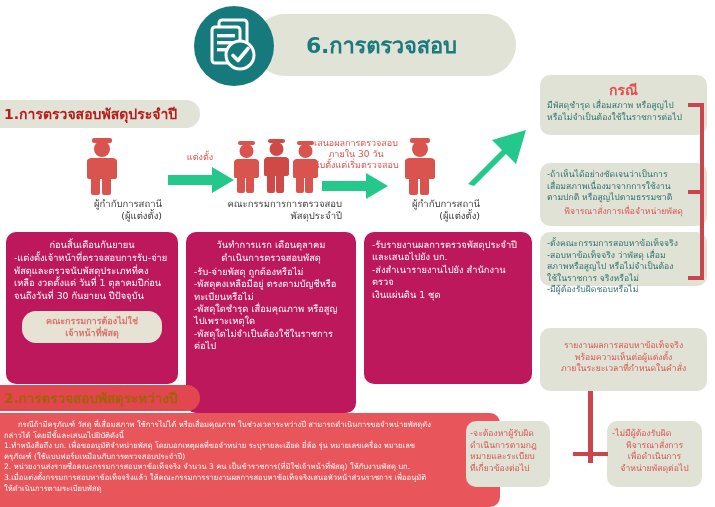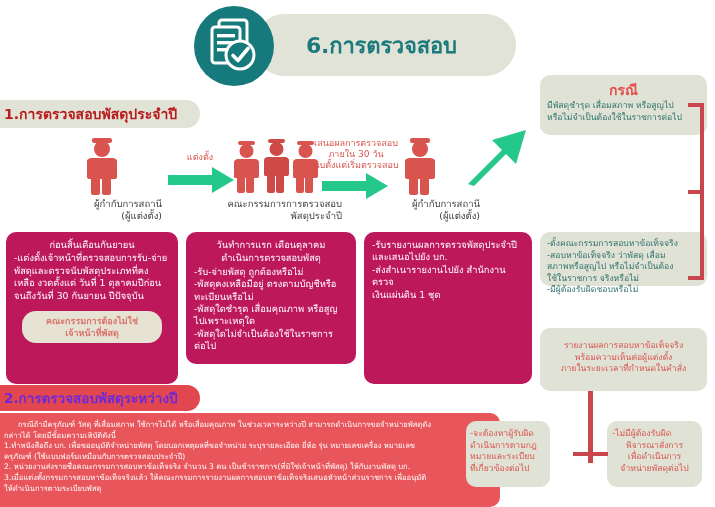--- a/index.html
+++ b/index.html
@@ -88,21 +88,21 @@
 
   
   #sec2-pill {
     position: absolute; left: -12px; top: 385px;
     width: 212px; height: 26px;
     background: #e2474f; border-radius: 13px;
   }
   #sec2-text {
     position: absolute; left: 4px; top: 389px;
     width: 200px; height: 19px;
-    color: #6d28d9; font-size: 13.5px; font-weight: bold; line-height: 19px;
+    color: #a16207; font-size: 13.5px; font-weight: bold; line-height: 19px;
   }
   #red-panel {
     position: absolute; left: -10px; top: 413px;
     width: 510px; height: 94px;
     background: #e8565c; border-radius: 10px;
     padding: 7px 10px 6px 14px;
     color: #ffffff; font-size: 7.6px; line-height: 10.6px;
   }
   #red-panel .rp-line { display: block; }
   #red-panel .rp-indent { text-indent: 14px; }
@@ -221,21 +221,21 @@
     <span class="tb-line">-แต่งตั้งเจ้าหน้าที่ตรวจสอบการรับ-จ่าย</span>
     <span class="tb-line">พัสดุและตรวจนับพัสดุประเภทที่คง</span>
     <span class="tb-line">เหลือ งวดตั้งแต่ วันที่ 1 ตุลาคมปีก่อน</span>
     <span class="tb-line">จนถึงวันที่ 30 กันยายน ปีปัจจุบัน</span>
     <div class="pill-note">
       <span class="tb-line">คณะกรรมการต้องไม่ใช่</span>
       <span class="tb-line">เจ้าหน้าที่พัสดุ</span>
     </div>
   </div>
 
-  <div class="teal-box" style="left:186px; top:232px; width:170px; height:132px;">
+  <div class="teal-box" style="left:186px; top:232px; width:170px; height:181px;">
     <span class="tb-head">วันทำการแรก เดือนตุลาคม</span>
     <span class="tb-head">ดำเนินการตรวจสอบพัสดุ</span>
     <span class="tb-line">-รับ-จ่ายพัสดุ ถูกต้องหรือไม่</span>
     <span class="tb-line">-พัสดุคงเหลือมีอยู่ ตรงตามบัญชีหรือ</span>
     <span class="tb-line">ทะเบียนหรือไม่</span>
     <span class="tb-line">-พัสดุใดชำรุด เสื่อมคุณภาพ หรือสูญ</span>
     <span class="tb-line">ไปเพราะเหตุใด</span>
     <span class="tb-line">-พัสดุใดไม่จำเป็นต้องใช้ในราชการ</span>
     <span class="tb-line">ต่อไป</span>
   </div>
@@ -245,34 +245,40 @@
     <span class="tb-line">และเสนอไปยัง บก.</span>
     <span class="tb-line">-ส่งสำเนารายงานไปยัง สำนักงานตรวจ</span>
     <span class="tb-line">เงินแผ่นดิน 1 ชุด</span>
   </div>
 
   <div id="sec2-pill"></div>
   <div id="sec2-text">2.การตรวจสอบพัสดุระหว่างปี</div>
 
   <div id="red-panel">
     <span class="rp-line rp-indent">กรณีถ้ามีครุภัณฑ์ วัสดุ ที่เสื่อมสภาพ ใช้การไม่ได้ หรือเสื่อมคุณภาพ ในช่วงเวลาระหว่างปี สามารถดำเนินการขอจำหน่ายพัสดุดัง</span>
-    <span class="rp-line">กล่าวได้ โดยมีขั้อมความเหิบัติดังนี้</span>
+    <span class="rp-line">กล่าวได้ โดยมีขั้และเสนอไปยิบัติดังนี้</span>
     <span class="rp-line">1.ทำหนังสือถึง บก. เพื่อขออนุมัติจำหน่ายพัสดุ โดยบอกเหตุผลที่ขอจำหน่าย ระบุรายละเอียด ยี่ห้อ รุ่น หมายเลขเครื่อง หมายเลข</span>
     <span class="rp-line">ครุภัณฑ์ (ใช้แบบฟอร์มเหมือนกับการตรวจสอบประจำปี)</span>
     <span class="rp-line">2. หน่วยงานส่งรายชื่อคณะกรรมการสอบหาข้อเท็จจริง จำนวน 3 คน เป็นข้าราชการ(ที่มิใช่เจ้าหน้าที่พัสดุ) ให้กับงานพัสดุ บก.</span>
     <span class="rp-line">3.เมื่อแต่งตั้งกรรมการสอบหาข้อเท็จจริงแล้ว ให้คณะกรรมการรายงานผลการสอบหาข้อเท็จจริงเสนอหัวหน้าส่วนราชการ เพื่ออนุมัติ</span>
     <span class="rp-line">ให้ดำเนินการตามระเบียบพัสดุ</span>
   </div>
 
   <div class="grey-box" style="left:540px; top:75px; width:167px; height:60px;">
     <span class="gb-title">กรณี</span>
     <span class="gb-line">มีพัสดุชำรุด เสื่อมสภาพ หรือสูญไป</span>
     <span class="gb-line">หรือไม่จำเป็นต้องใช้ในราชการต่อไป</span>
   </div>
 
+  <div class="grey-box" style="left:540px; top:163px; width:167px; height:63px;">
+    <span class="gb-line">-ถ้าเห็นได้อย่างชัดเจนว่าเป็นการ</span>
+    <span class="gb-line">เสื่อมสภาพเนื่องมาจากการใช้งาน</span>
+    <span class="gb-line">ตามปกติ หรือสูญไปตามธรรมชาติ</span>
+    <span class="gb-center gb-red" style="margin-top:2px;">พิจารณาสั่งการเพื่อจำหน่ายพัสดุ</span>
+  </div>
 
   <div class="grey-box" style="left:540px; top:232px; width:167px; height:54px;">
     <span class="gb-line">-ตั้งคณะกรรมการสอบหาข้อเท็จจริง</span>
     <span class="gb-line">-สอบหาข้อเท็จจริง ว่าพัสดุ เสื่อม</span>
     <span class="gb-line">สภาพหรือสูญไป หรือไม่จำเป็นต้อง</span>
     <span class="gb-line">ใช้ในราชการ จริงหรือไม่</span>
     <span class="gb-line">-มีผู้ต้องรับผิดชอบหรือไม่</span>
   </div>
 
   <div class="grey-box" style="left:540px; top:328px; width:167px; height:63px; padding-top:12px;">

